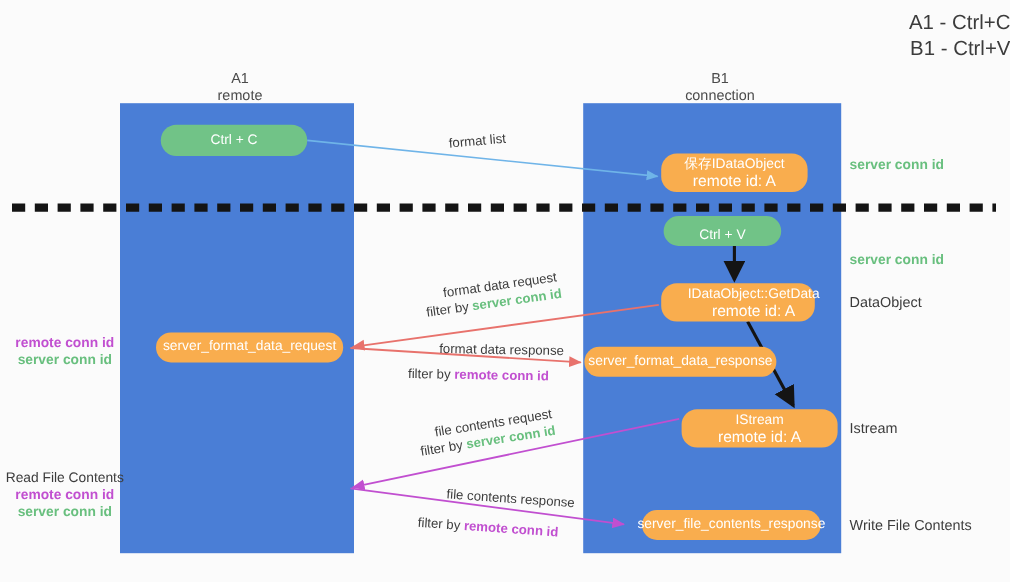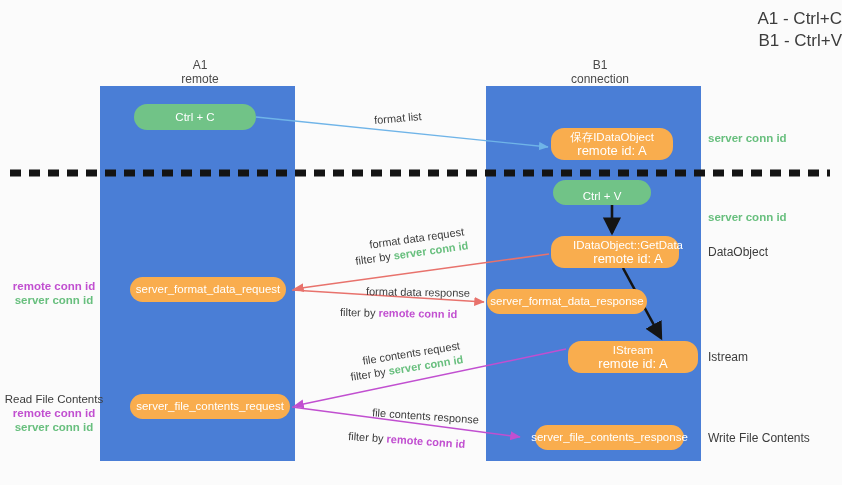--- a/index.html
+++ b/index.html
@@ -163,23 +163,20 @@
 
   <div class="box orange" id="box-fmt-res">
     <div>server_format_data_response</div>
   </div>
 
   <div class="box orange" id="box-istream">
     <div>IStream</div>
     <div class="l2">remote id: A</div>
   </div>
 
-  <div class="box orange" id="box-file-req">
-    <div>server_file_contents_request</div>
-  </div>
 
   <div class="box orange" id="box-file-res">
     <div>server_file_contents_response</div>
   </div>
 
   <div class="cap" id="cap-formatlist">
     <span>format list</span>
   </div>
 
   <div class="cap" id="cap-fdr-1">

